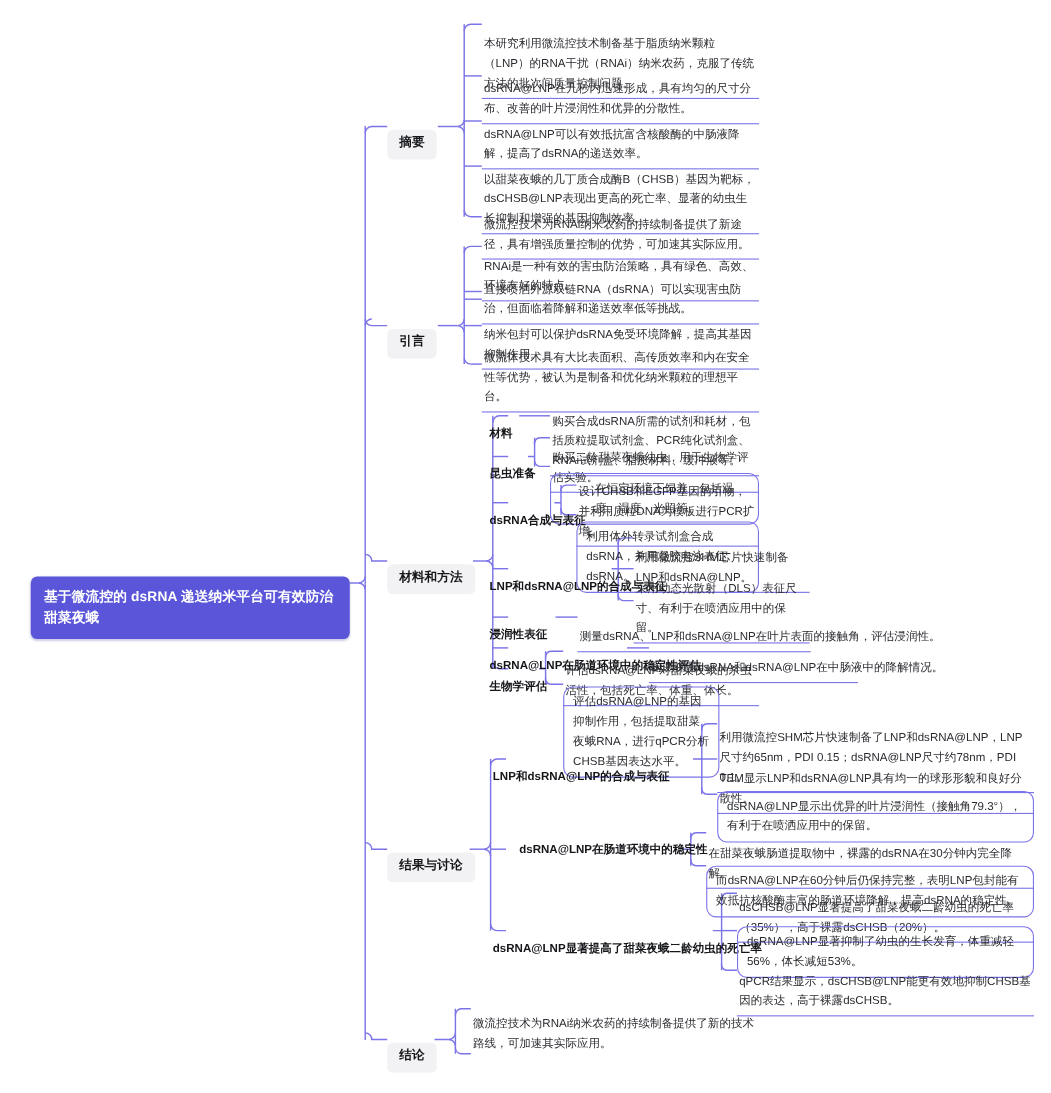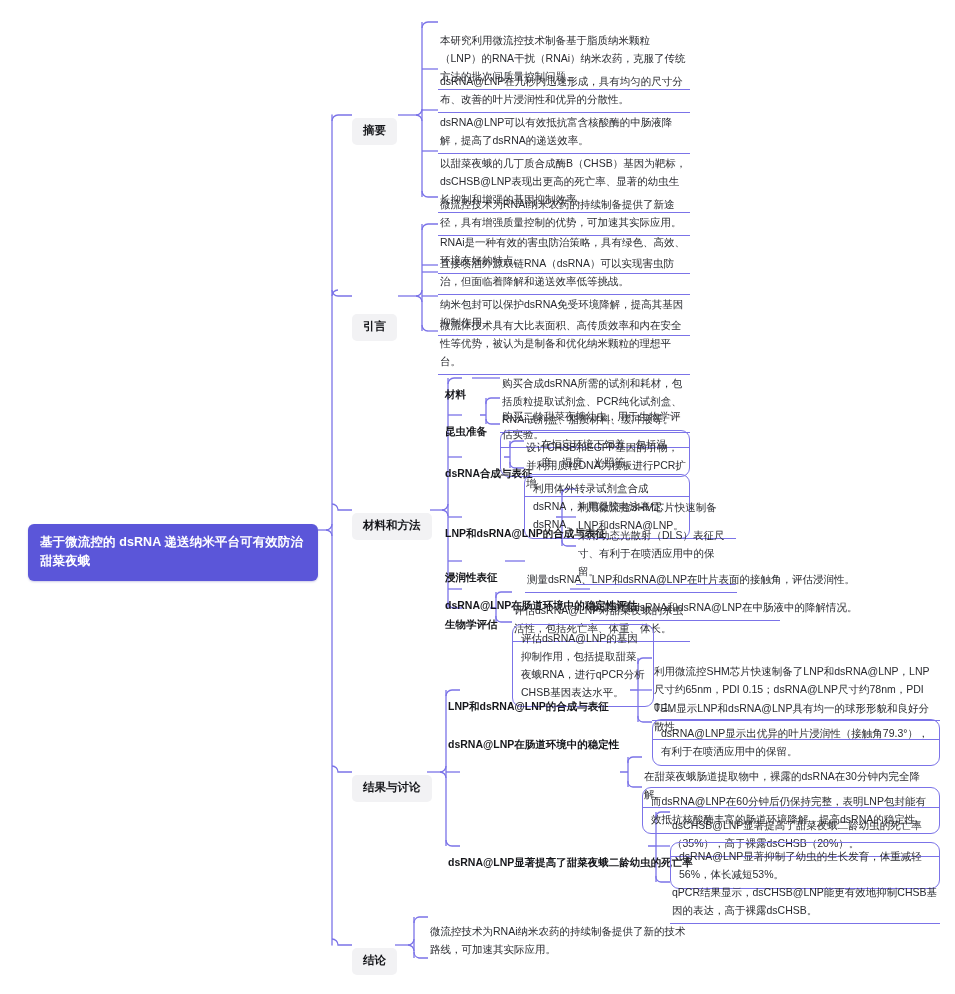--- a/index.html
+++ b/index.html
@@ -197,21 +197,21 @@
   <div class="node leaf" style="left:438px; top:96px; width:252px;">
     <span>dsRNA@LNP可以有效抵抗富含核酸酶的中肠液降解，提高了dsRNA的递送效率。</span>
   </div>
   <div class="node leaf" style="left:438px; top:137px; width:252px;">
     <span>以甜菜夜蛾的几丁质合成酶B（CHSB）基因为靶标，dsCHSB@LNP表现出更高的死亡率、显著的幼虫生长抑制和增强的基因抑制效率。</span>
   </div>
   <div class="node leaf" style="left:438px; top:178px; width:252px;">
     <span>微流控技术为RNAi纳米农药的持续制备提供了新途径，具有增强质量控制的优势，可加速其实际应用。</span>
   </div>
 
-  <div class="node" style="left:352px; top:298px;text-align:center;">
+  <div class="node" style="left:352px; top:283px;text-align:center;">
     <span class="pill">引言</span>
   </div>
   <div class="node leaf" style="left:438px; top:216px; width:252px;">
     <span>RNAi是一种有效的害虫防治策略，具有绿色、高效、环境友好的特点。</span>
   </div>
   <div class="node leaf" style="left:438px; top:237px; width:252px;">
     <span>直接喷洒外源双链RNA（dsRNA）可以实现害虫防治，但面临着降解和递送效率低等挑战。</span>
   </div>
   <div class="node leaf" style="left:438px; top:278px; width:252px;">
     <span>纳米包封可以保护dsRNA免受环境降解，提高其基因抑制作用。</span>
@@ -295,21 +295,21 @@
   <div class="node leaf" style="left:652px; top:645px; width:288px;">
     <span>利用微流控SHM芯片快速制备了LNP和dsRNA@LNP，LNP尺寸约65nm，PDI 0.15；dsRNA@LNP尺寸约78nm，PDI 0.1。</span>
   </div>
   <div class="node leaf" style="left:652px; top:682px; width:288px;">
     <span>TEM显示LNP和dsRNA@LNP具有均一的球形形貌和良好分散性。</span>
   </div>
   <div class="node leaf boxed" style="left:652px; top:703px; width:288px;">
     <span>dsRNA@LNP显示出优异的叶片浸润性（接触角79.3°），有利于在喷洒应用中的保留。</span>
   </div>
 
-  <div class="node sublabel" style="left:448px; top:720px;">
+  <div class="node sublabel" style="left:448px; top:748px;padding-left:24px;">
     <span>dsRNA@LNP在肠道环境中的稳定性</span>
   </div>
   <div class="node leaf" style="left:642px; top:750px; width:298px;">
     <span>在甜菜夜蛾肠道提取物中，裸露的dsRNA在30分钟内完全降解。</span>
   </div>
   <div class="node leaf boxed" style="left:642px; top:771px; width:298px;">
     <span>而dsRNA@LNP在60分钟后仍保持完整，表明LNP包封能有效抵抗核酸酶丰富的肠道环境降解，提高dsRNA的稳定性。</span>
   </div>
 
   <div class="node sublabel" style="left:448px; top:838px;">

